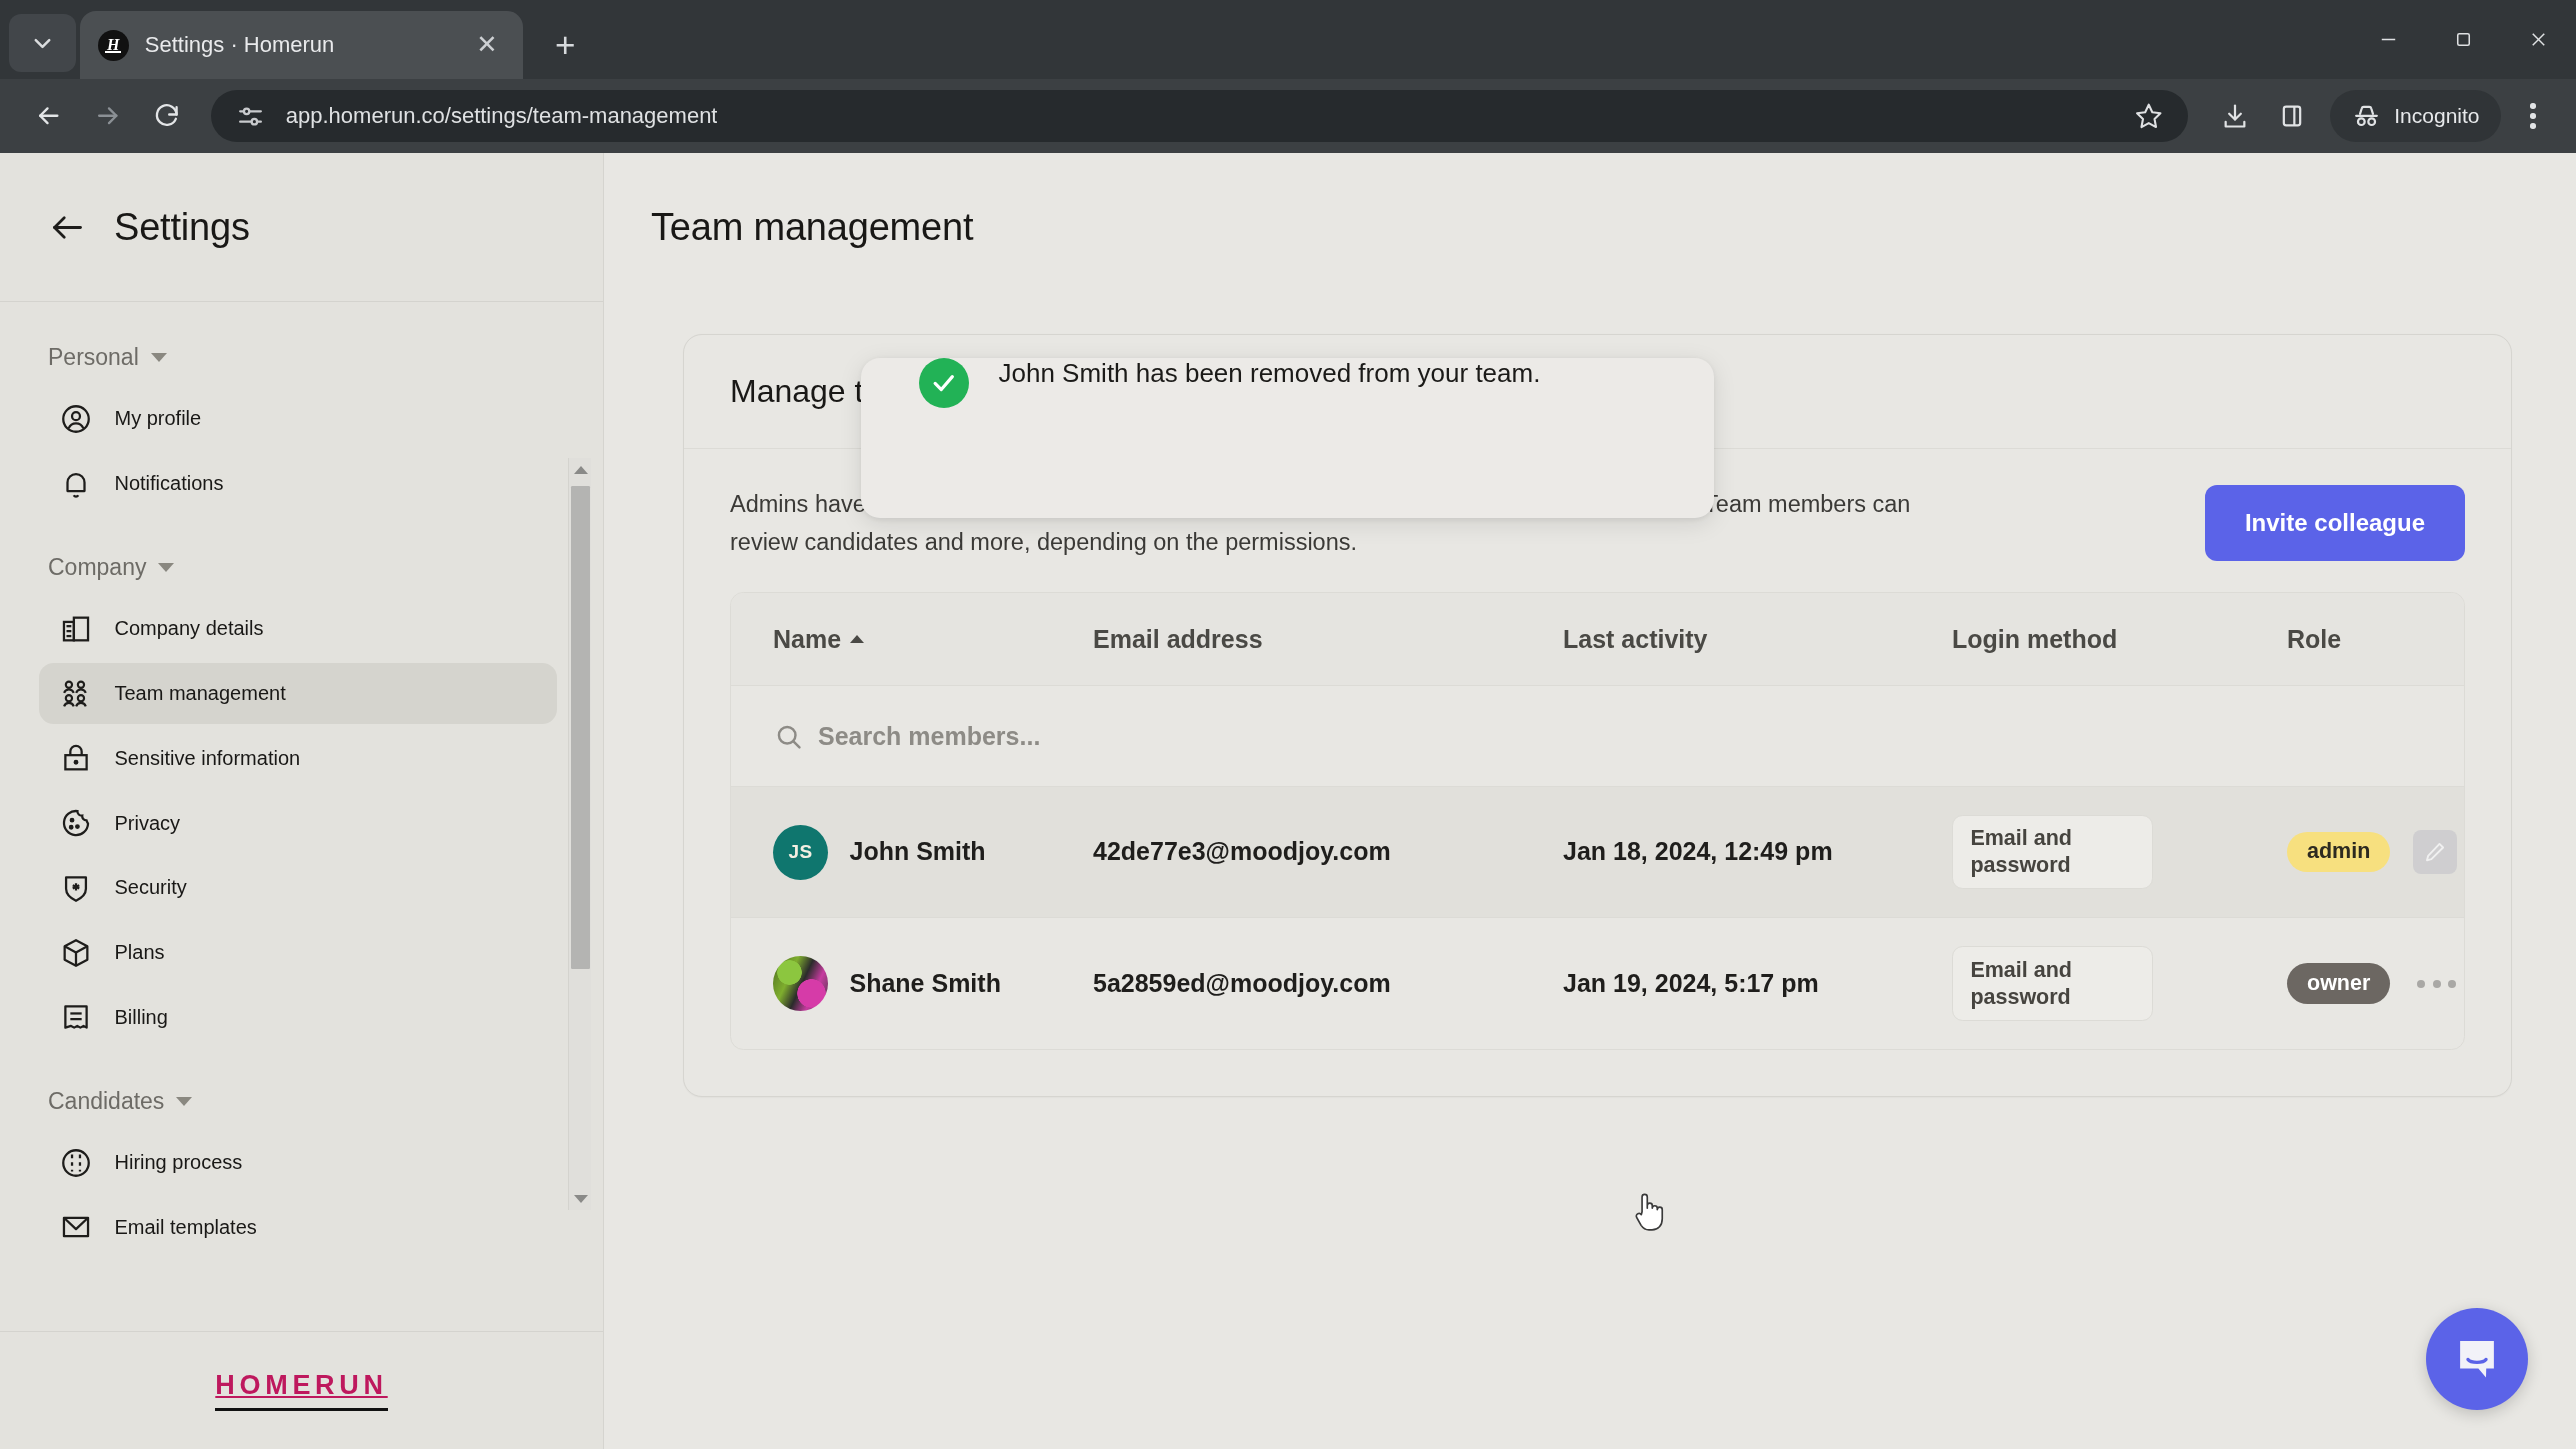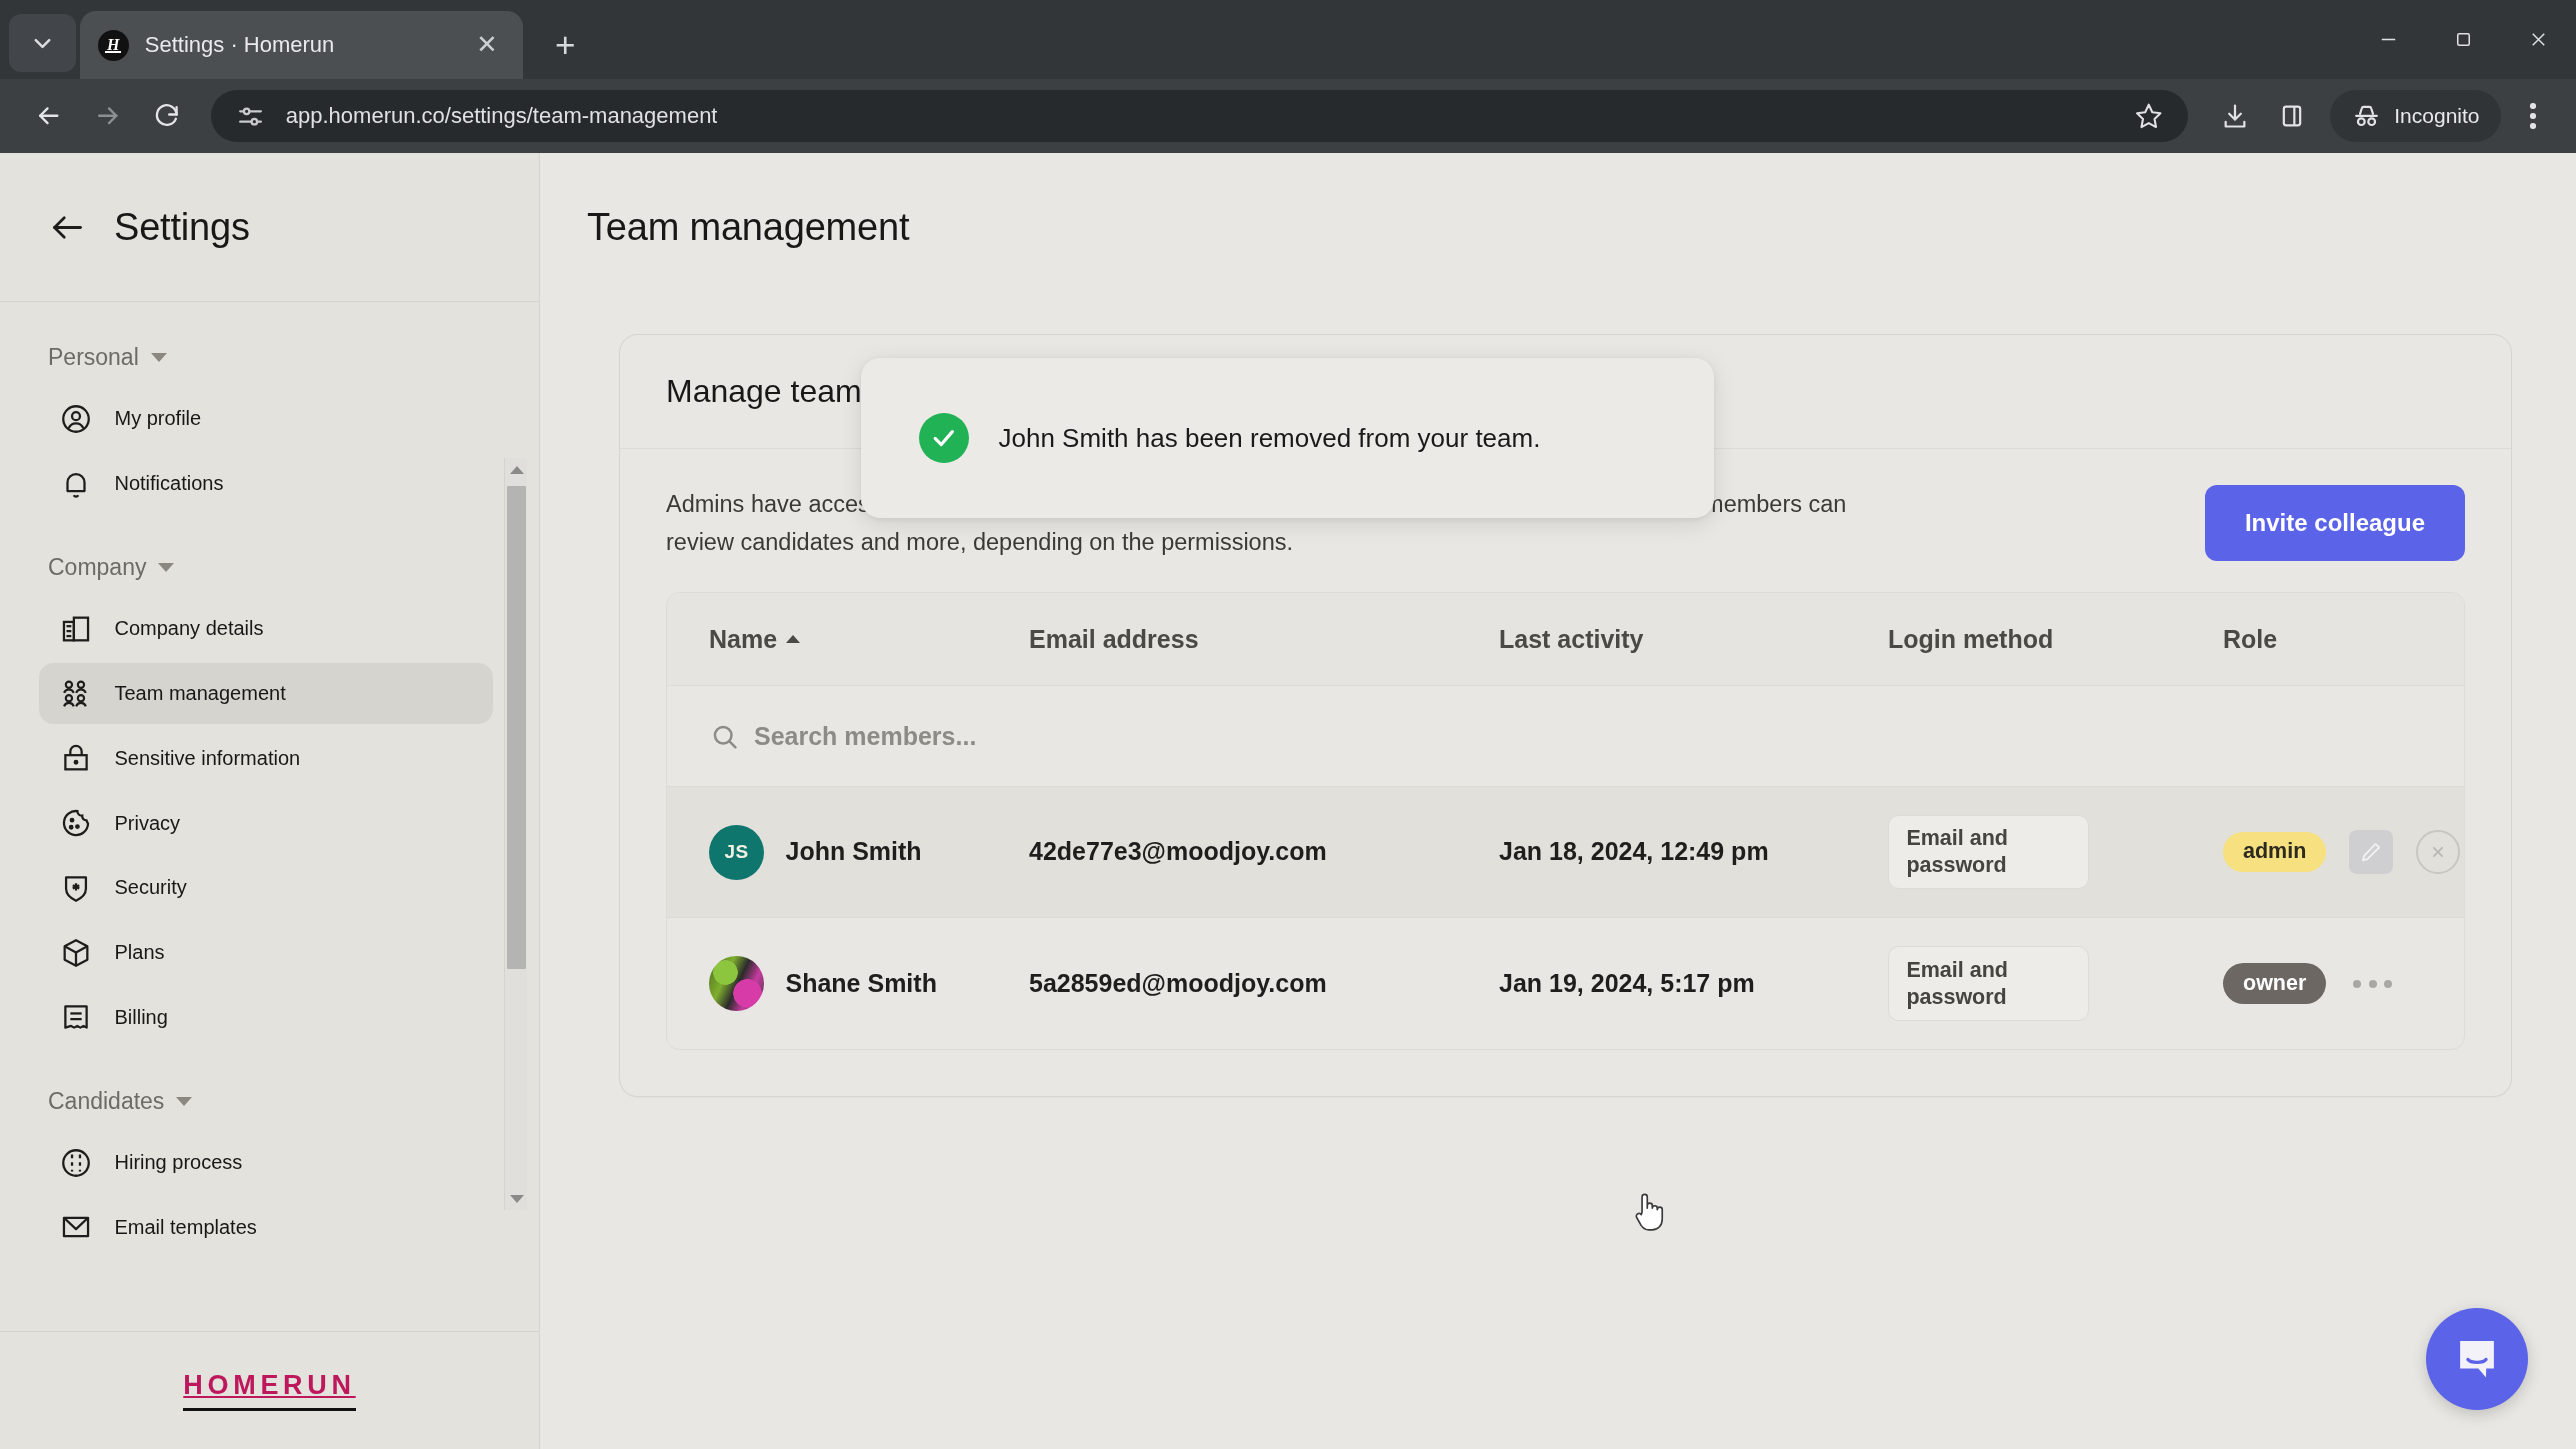--- a/index.html
+++ b/index.html
@@ -105,21 +105,21 @@
     display: flex; flex-direction: column; align-items: center; justify-content: center; gap: 4.7px;
     flex: 0 0 auto;
   }
   .kebab i { width: 5.4px; height: 5.4px; border-radius: 50%; background: #e1e3e5; display: block; }
 
   
   .viewport { flex: 1; display: flex; background: #e8e7e3; min-height: 0; position: relative; }
 
   
   .sidebar {
-    width: 540px; background: #e3e2dd; flex: 0 0 auto;
+    width: 604px; background: #e3e2dd; flex: 0 0 auto;
     display: flex; flex-direction: column; position: relative;
     border-right: 0.7px solid #d5d4cf;
   }
   .sidebar-header {
     height: 149px; display: flex; align-items: center; padding: 0 48px;
     border-bottom: 0.7px solid #d4d3ce; flex: 0 0 auto;
   }
   .sidebar-header svg { width: 39px; height: 39px; color: #1e1d1b; flex: 0 0 auto; }
   .sidebar-title { font-size: 38px; color: #191816; margin-left: 27px; letter-spacing: -0.2px; }
 
@@ -260,21 +260,21 @@
     display: flex; align-items: center; justify-content: center; color: #b9b8b5;
     font-size: 23px; flex: 0 0 auto;
   }
   .act-dots { display: flex; gap: 7.4px; align-items: center; margin-left: 4px; }
   .act-dots i { width: 8px; height: 8px; border-radius: 50%; background: #a9a8a5; display: block; }
 
   
   .toast {
     position: absolute; left: 861px; top: 205px;
     width: 853px; height: 160px; background: #eceae7;
-    border-radius: 19px; display: flex; align-items: center; padding: 0 58px;
+    border-radius: 19px; display: flex; align-items: flex-start; padding: 0 58px;
     box-shadow: 0 5.4px 23px rgba(0,0,0,0.10), 0 1.3px 5.4px rgba(0,0,0,0.06);
     z-index: 50;
   }
   .toast-icon {
     width: 50px; height: 50px; border-radius: 50%; background: #22b256;
     display: flex; align-items: center; justify-content: center; flex: 0 0 auto;
   }
   .toast-icon svg { width: 29.5px; height: 29.5px; color: #fff; }
   .toast-text { font-size: 26px; color: #1b1a18; margin-left: 29.5px; }
 

